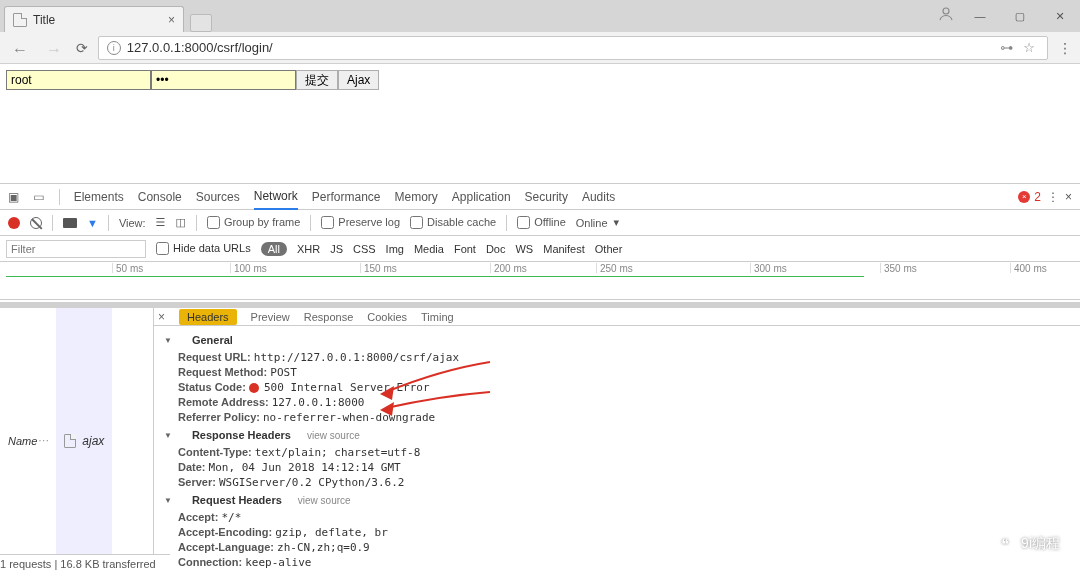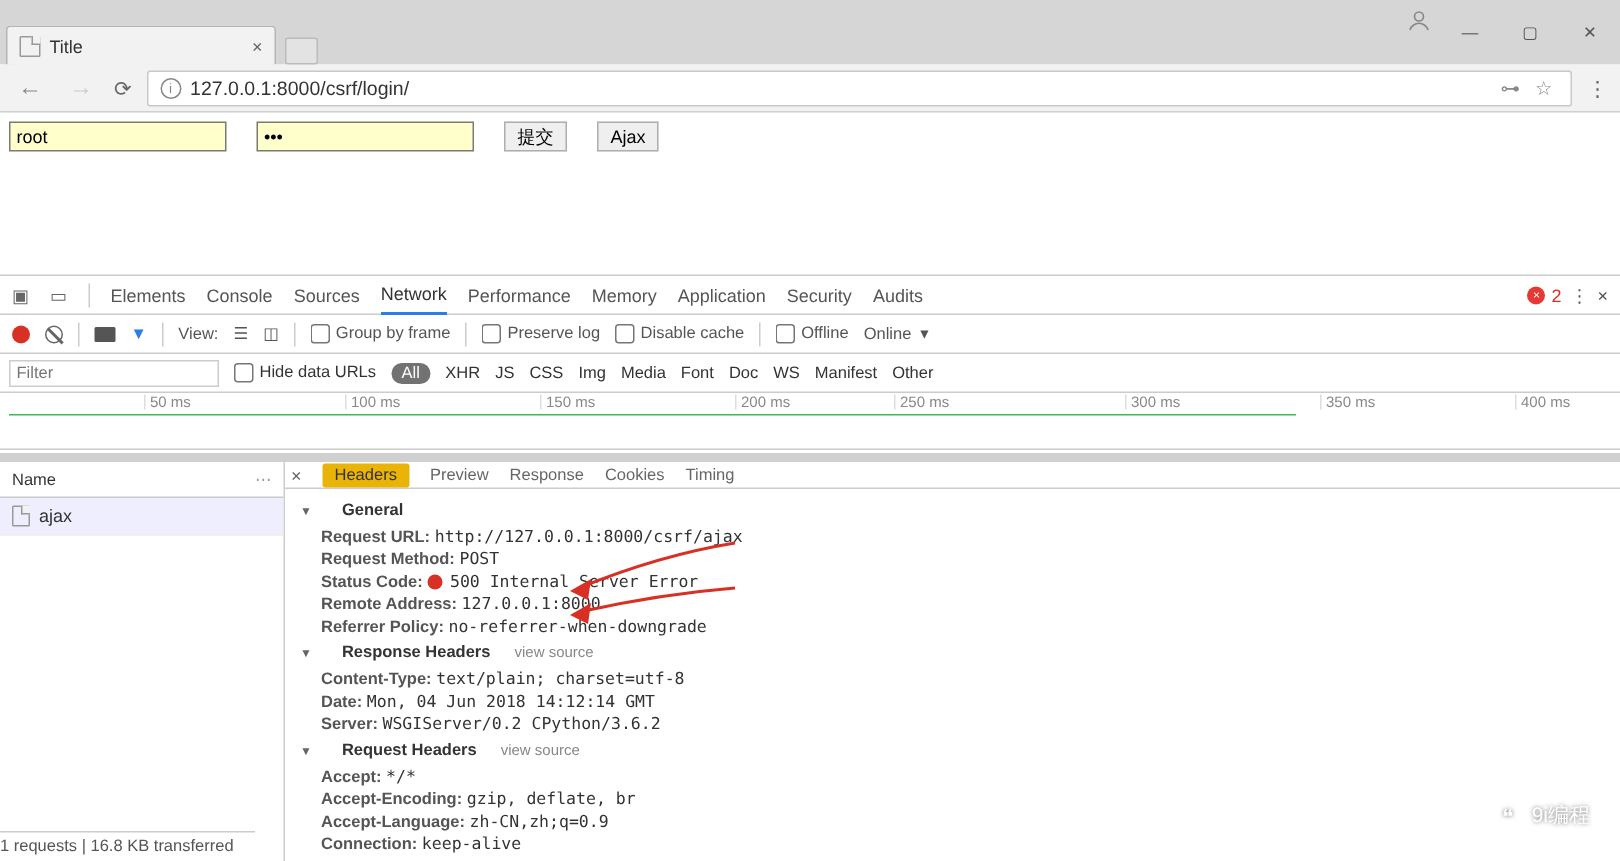--- a/index.html
+++ b/index.html
@@ -1,36 +1,36 @@
 <!DOCTYPE html>
 <html><head>
 <meta charset="utf-8">
 <style>
 * { box-sizing: border-box; margin: 0; padding: 0; font-family: "Segoe UI", Arial, sans-serif; }
 body { width: 1080px; height: 574px; background: #fff; font-size: 12px; color: #333; overflow: hidden; position: relative; }
-.tab-strip { height: 43px; background: #d6d6d7; display: flex; align-items: flex-end; }
+.tab-strip { height: 32px; background: #d6d6d7; display: flex; align-items: flex-end; }
 .browser-tab { width: 180px; height: 26px; background: #f2f2f2; border: 1px solid #b5b5b5; border-bottom: none; border-radius: 3px 3px 0 0; margin-left: 4px; display: flex; align-items: center; padding: 0 8px; gap: 6px; font-size: 12px; }
 .file-icon { width: 14px; height: 14px; border: 1px solid #999; border-radius: 1px; position: relative; }
 .file-icon::after { content: ""; position: absolute; top: -1px; right: -1px; width: 5px; height: 5px; background: #f2f2f2; border-left: 1px solid #999; border-bottom: 1px solid #999; }
 .tab-close { margin-left: auto; color: #666; cursor: pointer; }
 .tab-new { width: 22px; height: 18px; background: #e3e3e3; border: 1px solid #bbb; margin-left: 6px; border-radius: 2px; }
 .win-ctrls { margin-left: auto; display: flex; height: 100%; }
 .win-btn { width: 40px; display: flex; align-items: center; justify-content: center; color: #555; font-size: 11px; }
 .user-ic { width: 28px; height: 28px; display: flex; align-items: center; justify-content: center; color: #777; }
 .user-ic svg { width: 18px; height: 18px; }
 .addr-bar { height: 32px; background: #f2f2f2; border-bottom: 1px solid #d0d0d0; display: flex; align-items: center; padding: 0 8px; gap: 10px; }
 .nav-arrow { color: #888; font-size: 16px; padding: 0 4px; }
 .nav-arrow.disabled { color: #ccc; }
 .reload-ic { color: #666; font-size: 14px; }
 .omnibox { flex: 1; height: 24px; border: 1px solid #c8c8c8; border-radius: 2px; background: #fff; display: flex; align-items: center; padding: 0 8px; gap: 6px; font-size: 13px; }
 .info-ic { width: 14px; height: 14px; border: 1px solid #888; border-radius: 50%; display: flex; align-items: center; justify-content: center; font-size: 9px; color: #888; }
 .omni-icons { display: flex; gap: 10px; margin-right: 4px; }
 .key-ic, .star-ic { color: #888; }
 .menu-ic { color: #666; font-size: 14px; }
-.page { padding: 6px; display: flex; gap: 20px; }
+.page { padding: 6px; display: flex; gap: 0; }
 .cred { width: 145px; height: 20px; border: 1px solid #7a7a7a; background: #feffcb; font-size: 12px; padding: 0 4px; font-family: Arial; }
 .btn-plain { height: 20px; padding: 0 8px; border: 1px solid #aeaeae; background: #efefef; font-size: 12px; }
 .devtools { position: absolute; top: 183px; left: 0; right: 0; bottom: 0; border-top: 1px solid #ccc; background: #fff; display: flex; flex-direction: column; }
 .dt-tabs { height: 26px; border-bottom: 1px solid #ccc; display: flex; align-items: center; padding: 0 8px; gap: 14px; font-size: 12px; color: #555; }
 .dt-tab.active { color: #333; border-bottom: 2px solid #2b7de9; height: 26px; display: flex; align-items: center; }
 .dt-ic { color: #666; }
 .dt-sep { width: 1px; height: 16px; background: #ccc; }
 .dt-err { margin-left: auto; display: flex; align-items: center; gap: 6px; }
 .err-badge { display: flex; align-items: center; gap: 4px; }
 .err-dot { width: 12px; height: 12px; background: #e53935; border-radius: 50%; color: #fff; font-size: 8px; display: flex; align-items: center; justify-content: center; }
@@ -44,21 +44,21 @@
 .online-sel { display: flex; align-items: center; gap: 6px; }
 .filter-bar { height: 26px; border-bottom: 1px solid #ccc; display: flex; align-items: center; padding: 0 6px; gap: 10px; font-size: 11px; }
 .filter-input { width: 140px; height: 18px; border: 1px solid #ccc; padding: 0 4px; font-size: 11px; color: #888; }
 .pill { padding: 1px 7px; border-radius: 8px; }
 .pill.active { background: #727272; color: #fff; }
 .types { display: flex; gap: 10px; }
 .overview { height: 38px; border-bottom: 1px solid #ccc; position: relative; background: #fff; }
 .tick { position: absolute; top: 1px; font-size: 10px; color: #888; border-left: 1px solid #ddd; padding-left: 3px; height: 10px; }
 .overview-line { position: absolute; top: 14px; left: 6px; height: 1px; background: #3cba54; }
 .lower { flex: 1; display: flex; overflow: hidden; }
-.req-list { width: 190px; border-right: 1px solid #ccc; display: flex; flex-direction: column; }
+.req-list { width: 154px; border-right: 1px solid #ccc; display: flex; flex-direction: row; font-style: italic; }
 .req-head { padding: 5px 8px; border-bottom: 1px solid #ccc; font-size: 11px; color: #333; display: flex; justify-content: space-between; align-items: center; }
 .req-row { padding: 5px 8px; background: #eef; display: flex; align-items: center; gap: 6px; font-size: 12px; border-bottom: 1px solid #eee; }
 .req-row .file-icon { width: 12px; height: 14px; }
 .scroll-handle { height: 6px; background: #d0d0d0; margin-top: 2px; cursor: ns-resize; }
 .detail { flex: 1; overflow-y: auto; display: flex; flex-direction: column; }
 .detail-tabs { height: 26px; border-bottom: 1px solid #ccc; display: flex; align-items: center; padding: 0 4px; gap: 14px; font-size: 11px; color: #666; }
 .dtab.active { background: #eab308; padding: 2px 8px; border-radius: 2px; color: #333; }
 .dtab.first { color: #666; font-size: 12px; }
 .hdr-section { padding: 4px 10px; font-size: 11px; }
 .hdr-title { font-weight: bold; color: #333; margin: 4px 0; display: flex; align-items: center; gap: 16px; }
@@ -180,21 +180,21 @@
       <span>Media</span>
       <span>Font</span>
       <span>Doc</span>
       <span>WS</span>
       <span>Manifest</span>
       <span>Other</span>
     </div>
   </div>
 
   <div class="overview">
-    <span class="tick" style="left:96px">50 ms</span>
+    <span class="tick" style="left:112px">50 ms</span>
     <span class="tick" style="left:230px">100 ms</span>
     <span class="tick" style="left:360px">150 ms</span>
     <span class="tick" style="left:490px">200 ms</span>
     <span class="tick" style="left:596px">250 ms</span>
     <span class="tick" style="left:750px">300 ms</span>
     <span class="tick" style="left:880px">350 ms</span>
     <span class="tick" style="left:1010px">400 ms</span>
     <div class="overview-line" style="width:858px"></div>
   </div>
   <div class="scroll-handle"></div>

